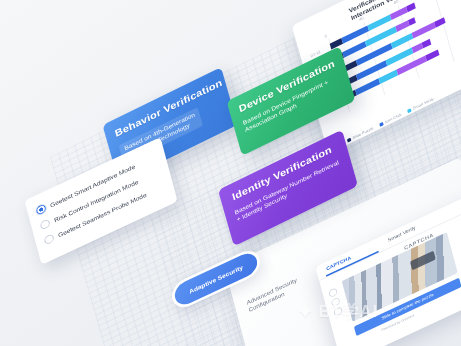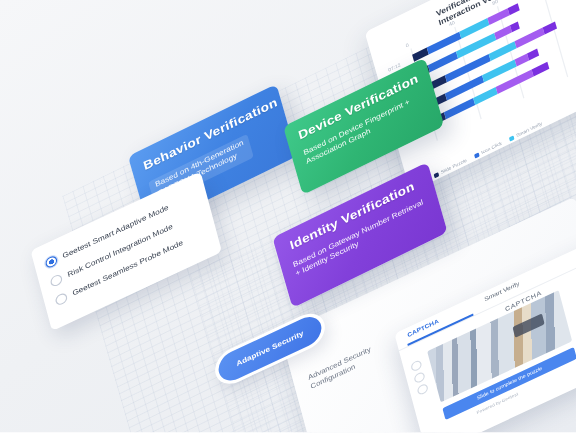--- a/index.html
+++ b/index.html
@@ -359,14 +359,18 @@
 
   <div id="pill-wrap">
     <div id="pill">
       <span id="pill-label">Adaptive Security</span>
     </div>
   </div>
 
   <div id="caption">Advanced Security
 Configuration</div>
 
+  <div id="watermark">
+    <span id="wm-star">✦</span>
+    <span id="wm-text">BT学AI</span>
+  </div>
 
 </div>
 
 </body></html>

